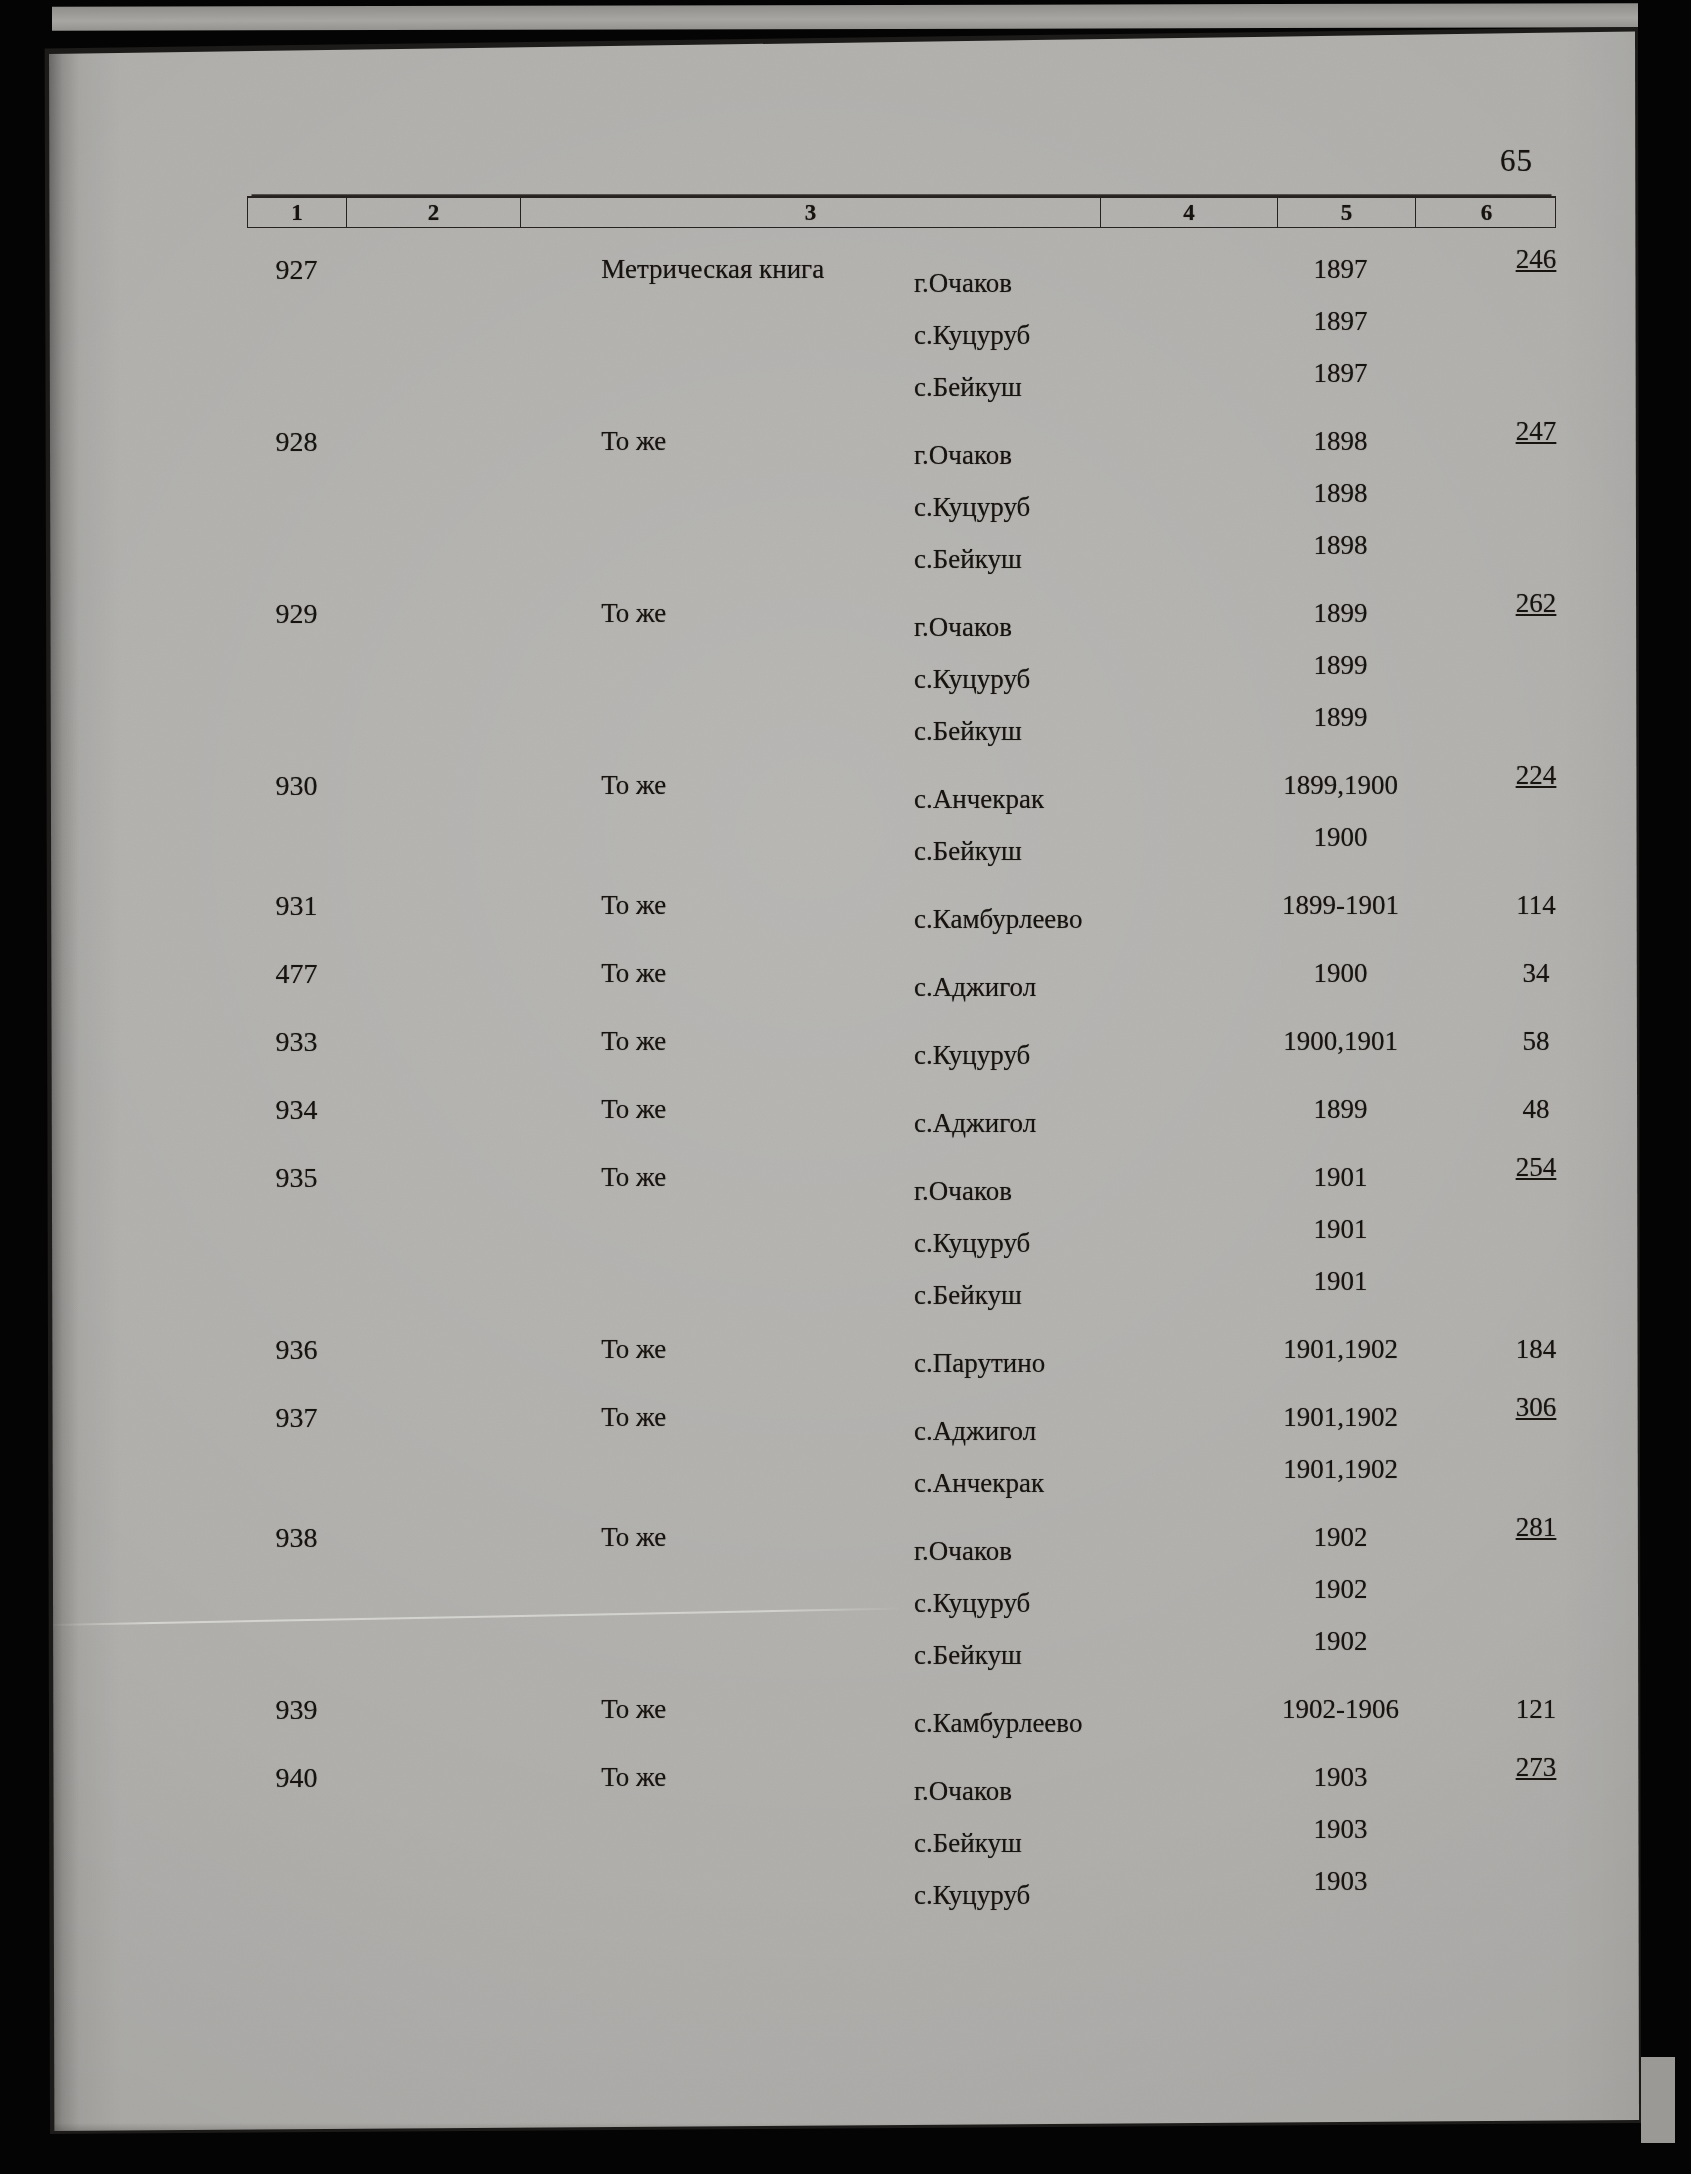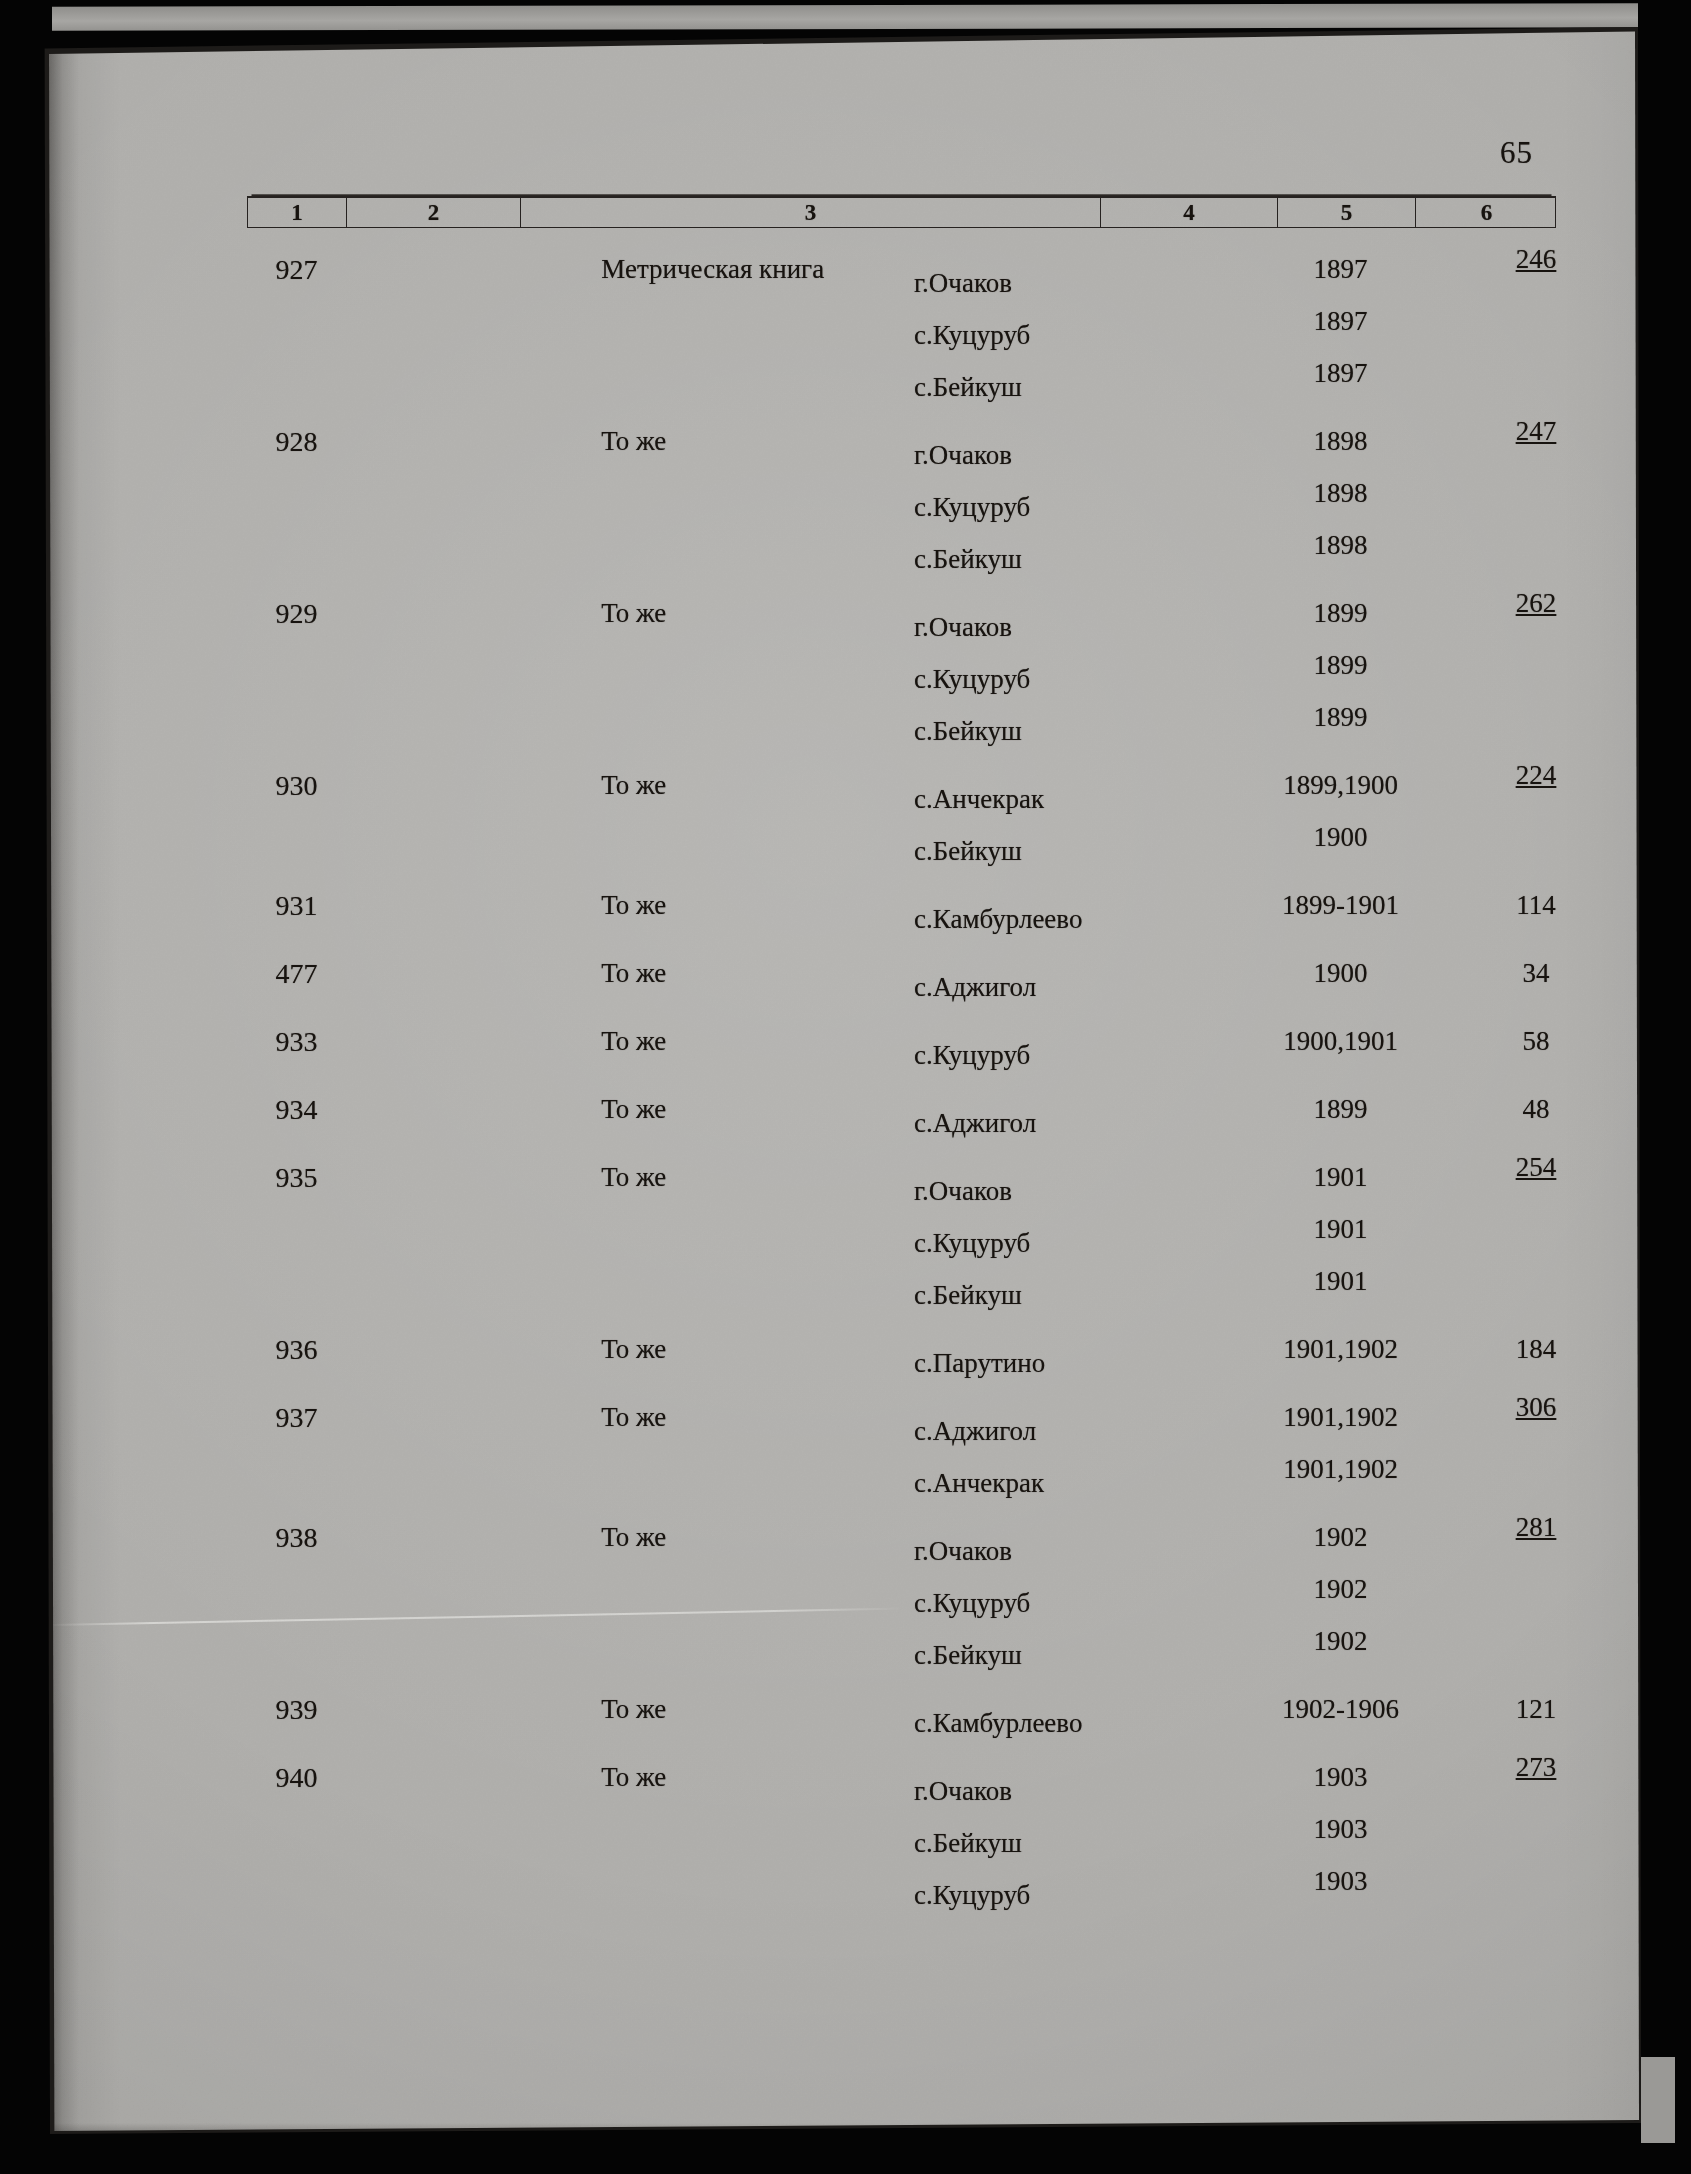--- a/index.html
+++ b/index.html
@@ -45,21 +45,21 @@
   .scratch {
     position: absolute; left: 7.1px; top: 1597px; width: 855px; height: 1.8px;
     background: linear-gradient(to right, rgba(245,245,242,0.0), rgba(245,245,242,0.55) 12%, rgba(245,245,242,0.5) 85%, rgba(245,245,242,0));
     transform: rotate(-1.1deg); transform-origin: left center;
   }
   .noise { position: absolute; inset: 0; mix-blend-mode: multiply; opacity: 0.55; pointer-events: none; }
 
   .ink { color: #17130f; text-shadow: 0 0 0.9px rgba(25,20,15,0.55); }
 
   .page-no {
-    position: absolute; left: 1440px; top: 108px; width: 71px;
+    position: absolute; left: 1440px; top: 116px; width: 71px;
     font-size: 31px; text-align: center; letter-spacing: 0.9px;
   }
 
   
   .thead {
     position: absolute; left: 206px; top: 169px; width: 1309px; height: 32px;
     display: grid; grid-template-columns: 99px 174px 580px 177px 138px 141px;
     border: 1.8px solid #262220; border-top-width: 2.7px;
     box-shadow: 0 -6.2px 0 -4.5px #2b2724;
     box-sizing: border-box;

